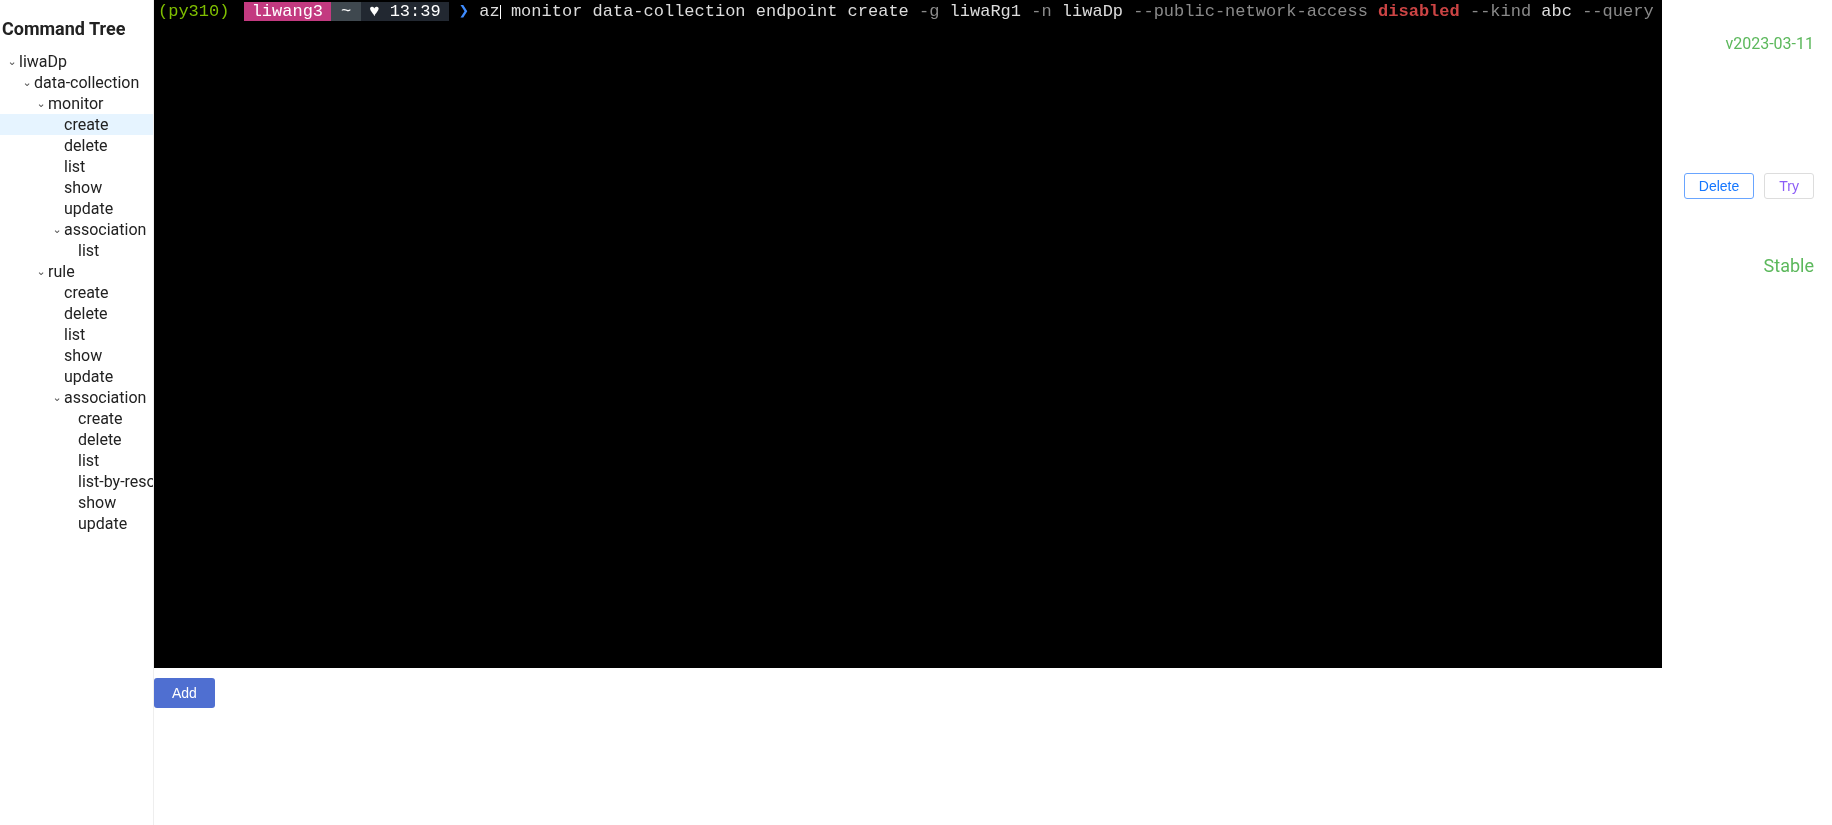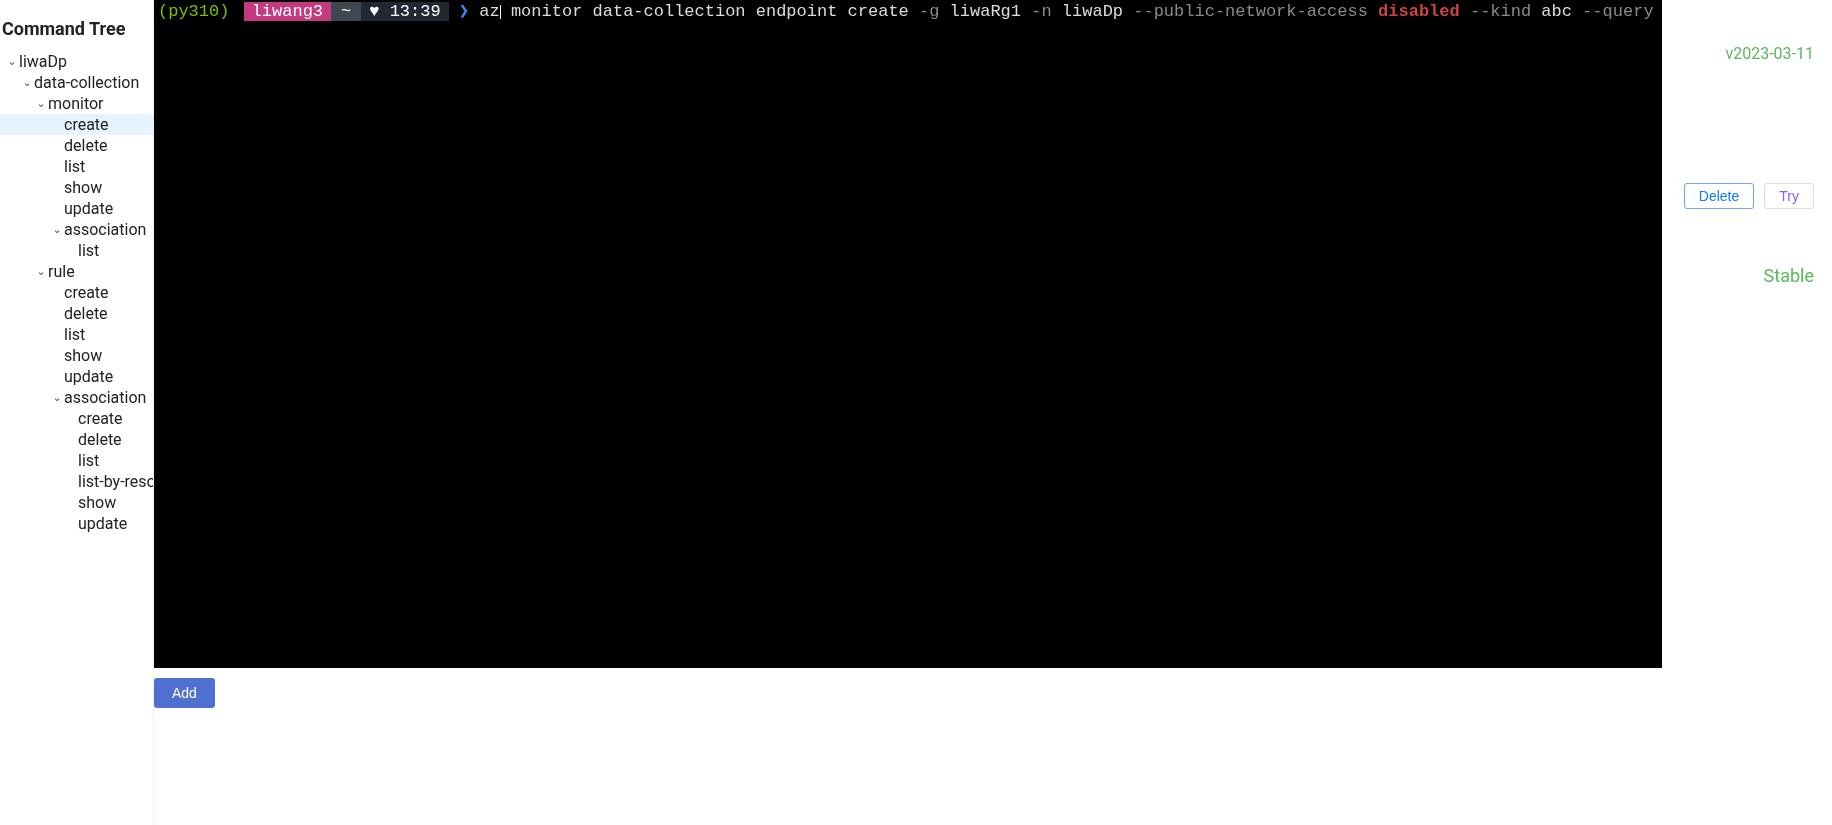--- a/index.html
+++ b/index.html
@@ -29,21 +29,21 @@
   .seg-time { background: #222831; color: #fff; padding: 0 8px; position: relative; }
   .seg-time .heart { color: #fff; }
   .prompt-arrow { color: #3f8cff; }
   .tok-cmd { color: #dcdcdc; }
   .tok-arg { color: #8a8a8a; }
   .tok-val { color: #c44; font-weight: 600; }
   .tok-val2 { color: #dcdcdc; }
   .cursor-bar { display:inline-block; width:1px; height:14px; background:#fff; vertical-align:middle; }
 
   .right-panel { width: 170px; flex-shrink: 0; background: #fff; display: flex; flex-direction: column; align-items: flex-end; padding: 12px 18px 0 8px; }
-  .version-label { color: #5cb85c; font-size: 16px; margin-top: 32px; }
+  .version-label { color: #5cb85c; font-size: 16px; margin-top: 22px; }
   .btn-row { display: flex; gap: 10px; margin-top: 120px; }
   .btn { border: 1px solid #bbb; background: #fff; padding: 4px 14px; font-size: 14px; border-radius: 3px; cursor: pointer; }
   .btn.primary-outline { border-color: #69a5ff; color: #1677ff; }
   .btn.disabled { color: #8b5cf6; border-color: #ddd; }
   .status-label { color: #5cb85c; font-size: 18px; margin-top: 56px; }
 
   .bottom-row { flex: 1; display: flex; align-items: flex-start; padding: 10px 18px 0 0; }
   .add-btn { background: #4f6fd1; color: #fff; border: none; padding: 7px 18px; font-size: 14px; border-radius: 3px; cursor: pointer; }
 </style>
 </head>

